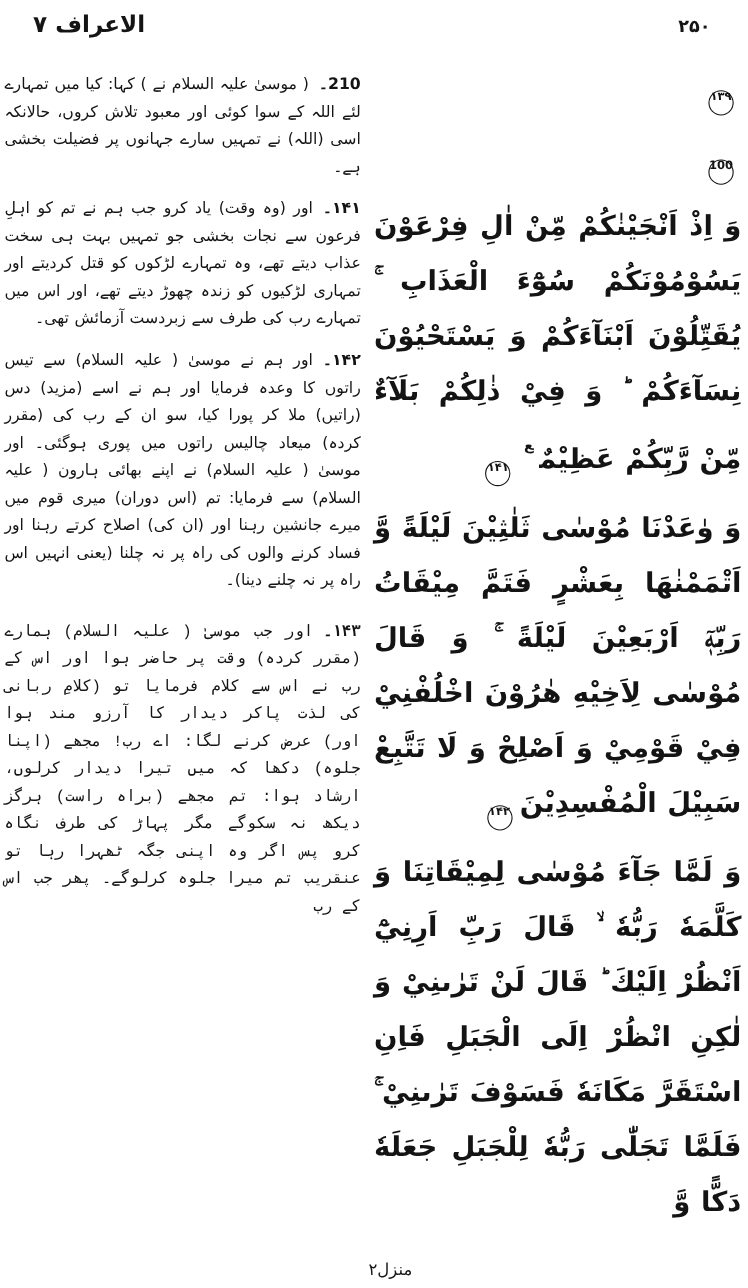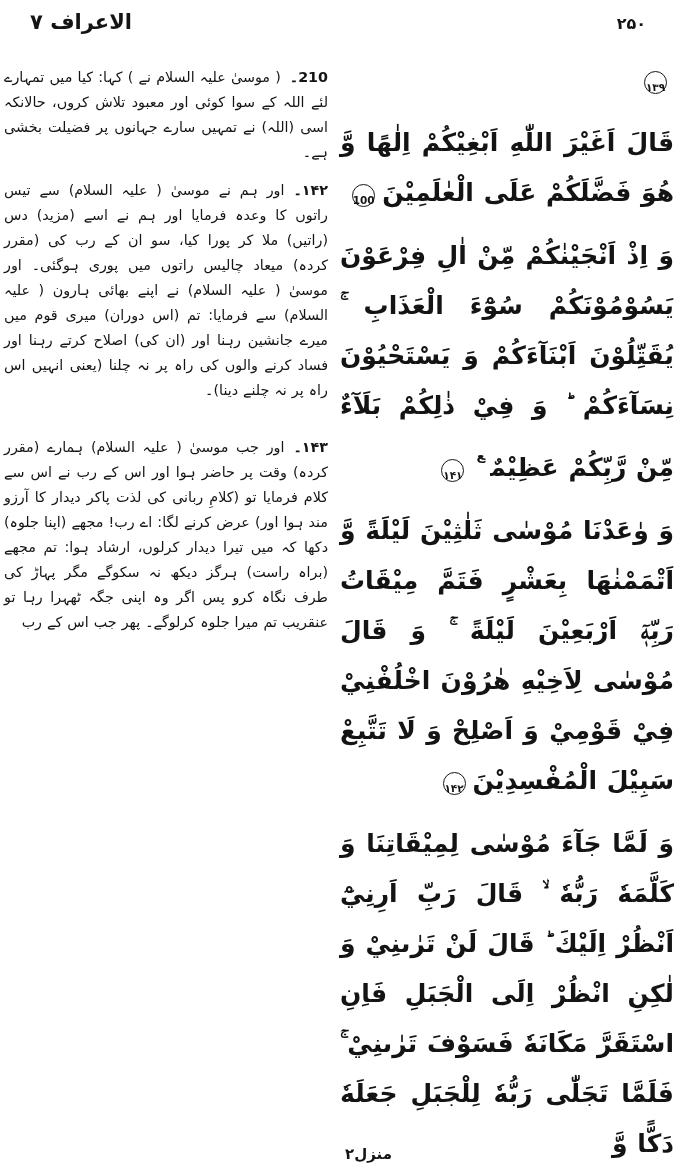--- a/index.html
+++ b/index.html
@@ -45,21 +45,21 @@
   .averse {
     font-size: 25px;
     font-weight: 700;
     line-height: 50px;
     text-align: justify;
     margin-bottom: 13px;
     word-spacing: 1px;
   }
   .medallion {
     display: inline-flex;
-    align-items: flex-end;
+    align-items: flex-start;
     justify-content: center;
     width: 23px; height: 23px;
     border: 1.7px solid #141414;
     border-radius: 50%;
     font-size: 10.5px;
     font-weight: bold;
     line-height: 1;
     margin: 0 7px;
     vertical-align: -3px;
   }
@@ -75,28 +75,28 @@
     line-height: 25px;
     text-align: justify;
     margin-bottom: 13px;
     word-spacing: 0.5px;
   }
   .upara .pnum {
     font-weight: bold;
     margin-left: 9px;
     letter-spacing: 1px;
   }
-  .gap-top { margin-top: 32px; }
+  .gap-top { margin-top: 22px; font-family: Liberation Mono, monospace; }
   
   .manzil {
     position: absolute;
     bottom: 8px;
-    left: 345px;
+    left: 335px;
     font-size: 15px;
-    font-weight: bold;
+    font-weight: normal;
   }
 </style>
 </head>
 <body>
 
 <div class="page">
 
   <div class="header">
     <span class="h-center">۲۵۰</span>
     <span class="h-left">الاعراف ۷</span>
@@ -106,21 +106,21 @@
 
     <div class="arabic-col">
 
       <div class="averse">
         <span class="medallion">
             <span>۱۳۹</span>
           </span>
       </div>
 
       <div class="averse">
-        <span>قَالَ اَغَيْرَ اللّٰهِ اَبْغِيْكُمْ اِلٰهًا وَّ هُوَ فَضَّلَكُمْ عَلَى الْعٰلَمِيْنَ</span><span class="medallion">
+        <span class="medallion">
             <span>100</span>
           </span>
       </div>
 
       <div class="averse">
         <span>وَ اِذْ اَنْجَيْنٰكُمْ مِّنْ اٰلِ فِرْعَوْنَ يَسُوْمُوْنَكُمْ سُوْٓءَ الْعَذَابِ ۚ يُقَتِّلُوْنَ اَبْنَآءَكُمْ وَ يَسْتَحْيُوْنَ نِسَآءَكُمْ ؕ وَ فِيْ ذٰلِكُمْ بَلَآءٌ مِّنْ رَّبِّكُمْ عَظِيْمٌ</span><span class="ruku-mark">ع</span><span class="medallion">
             <span>۱۴۱</span>
           </span>
       </div>
 
@@ -136,20 +136,23 @@
 
     </div>
 
     <div class="urdu-col">
 
 
       <p class="upara">
         <span class="pnum">210۔</span><span>( موسیٰ علیہ السلام نے ) کہا: کیا میں تمہارے لئے اللہ کے سوا کوئی اور معبود تلاش کروں، حالانکہ اسی (اللہ) نے تمہیں سارے جہانوں پر فضیلت بخشی ہے۔</span>
       </p>
 
+      <p class="upara">
+        <span class="pnum">۱۴۱۔</span><span>اور (وہ وقت) یاد کرو جب ہم نے تم کو اہلِ فرعون سے نجات بخشی جو تمہیں بہت ہی سخت عذاب دیتے تھے، وہ تمہارے لڑکوں کو قتل کردیتے اور تمہاری لڑکیوں کو زندہ چھوڑ دیتے تھے، اور اس میں تمہارے رب کی طرف سے زبردست آزمائش تھی۔</span>
+      </p>
 
       <p class="upara">
         <span class="pnum">۱۴۲۔</span><span>اور ہم نے موسیٰ ( علیہ السلام) سے تیس راتوں کا وعدہ فرمایا اور ہم نے اسے (مزید) دس (راتیں) ملا کر پورا کیا، سو ان کے رب کی (مقرر کردہ) میعاد چالیس راتوں میں پوری ہوگئی۔ اور موسیٰ ( علیہ السلام) نے اپنے بھائی ہارون ( علیہ السلام) سے فرمایا: تم (اس دوران) میری قوم میں میرے جانشین رہنا اور (ان کی) اصلاح کرتے رہنا اور فساد کرنے والوں کی راہ پر نہ چلنا (یعنی انہیں اس راہ پر نہ چلنے دینا)۔</span>
       </p>
 
       <p class="upara gap-top">
         <span class="pnum">۱۴۳۔</span><span>اور جب موسیٰ ( علیہ السلام) ہمارے (مقرر کردہ) وقت پر حاضر ہوا اور اس کے رب نے اس سے کلام فرمایا تو (کلامِ ربانی کی لذت پاکر دیدار کا آرزو مند ہوا اور) عرض کرنے لگا: اے رب! مجھے (اپنا جلوہ) دکھا کہ میں تیرا دیدار کرلوں، ارشاد ہوا: تم مجھے (براہ راست) ہرگز دیکھ نہ سکوگے مگر پہاڑ کی طرف نگاہ کرو پس اگر وہ اپنی جگہ ٹھہرا رہا تو عنقریب تم میرا جلوہ کرلوگے۔ پھر جب اس کے رب</span>
       </p>
 
     </div>

